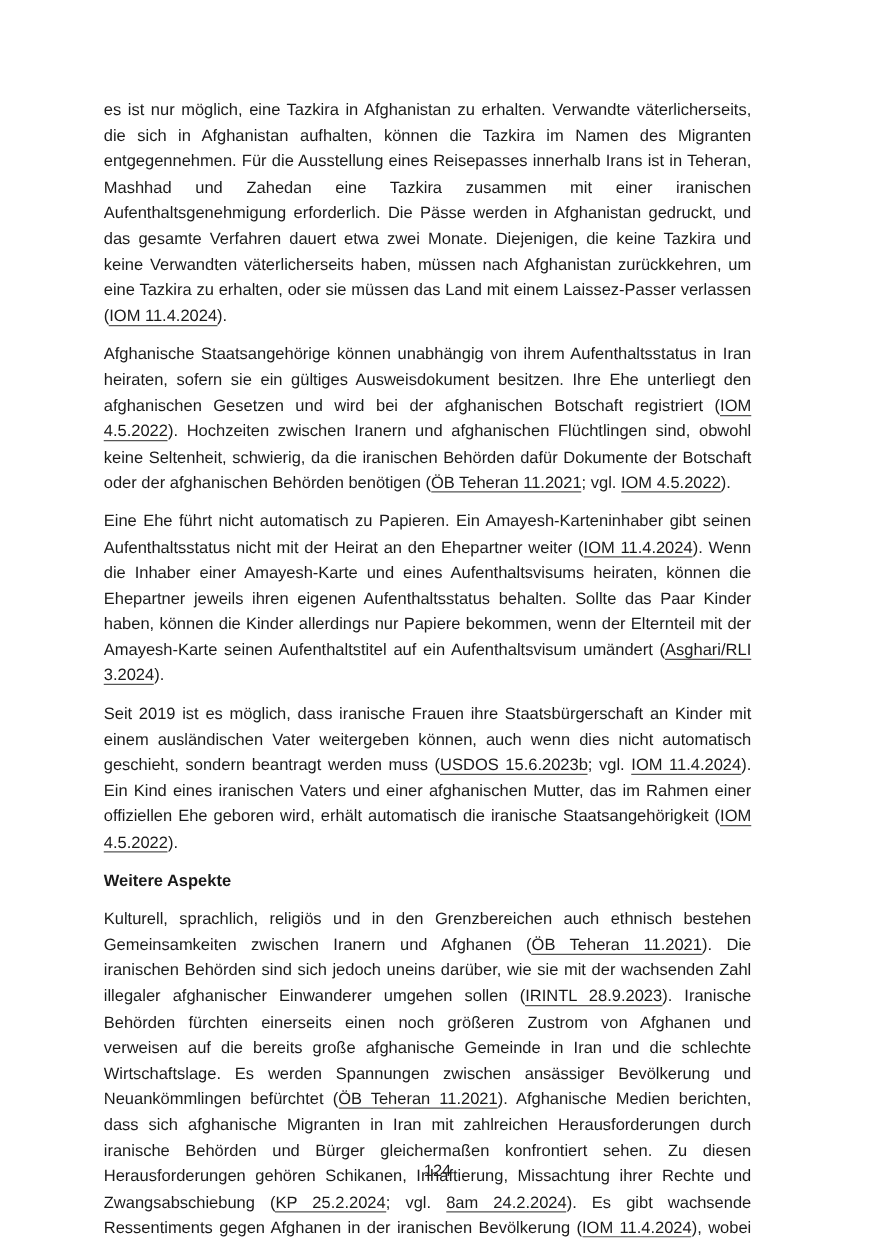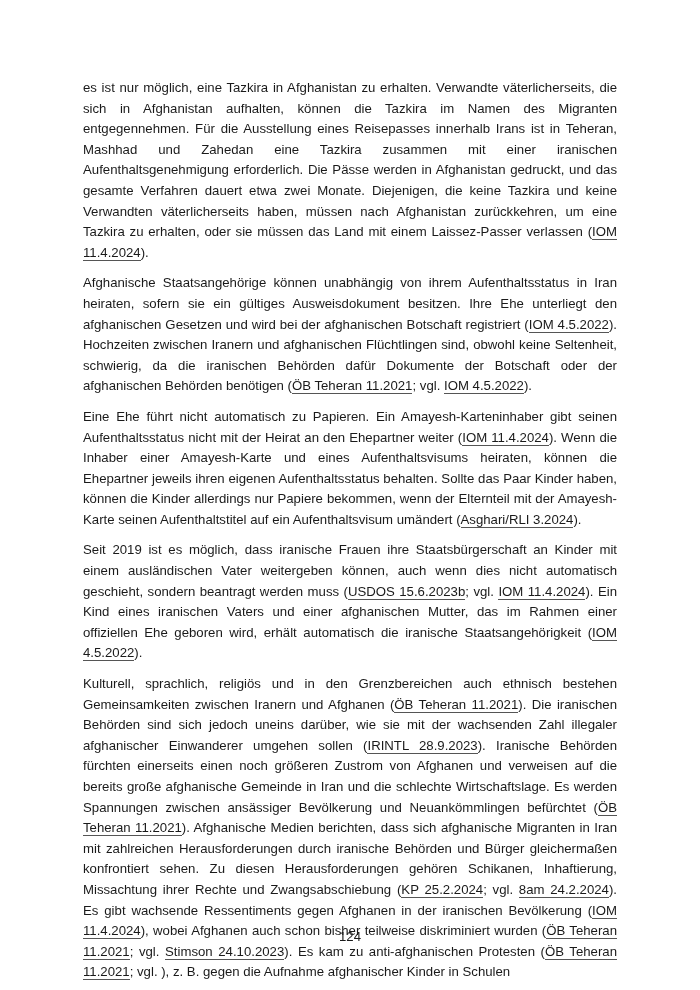--- a/index.html
+++ b/index.html
@@ -3,21 +3,21 @@
 <meta charset="utf-8">
 <style>
   html, body { margin: 0; padding: 0; background: #ffffff; }
   body { width: 700px; height: 990px; position: relative; overflow: hidden; }
   .page {
     position: absolute; left: 83px; top: 78px; width: 534px;
     font-family: "Liberation Sans", sans-serif;
     font-size: 13.2px; line-height: 20.6px; color: #1a1a1a;
     text-align: justify; hyphens: manual;
   }
-  .para { margin: 0 0 10px 0; }
+  .para { margin: 0 16px 10px 0; }
   .heading { font-weight: bold; margin: 4px 0 10px 0; text-align: left; }
   .cite {
     color: #1a1a1a; text-decoration: none;
     border-bottom: 1px solid #555555; padding-bottom: 0px;
   }
   .pagenum {
     position: absolute; left: 0; width: 700px; top: 929px;
     text-align: center; font-family: "Liberation Sans", sans-serif;
     font-size: 13.2px; color: #1a1a1a;
   }
@@ -25,18 +25,19 @@
 </head>
 <body>
 
 <div class="page">
   <div id="paras-before">
       <p class="para">es ist nur möglich, eine Tazkira in Afghanistan zu erhalten. Verwandte väterlicherseits, die sich in Afghanistan aufhalten, können die Tazkira im Namen des Migranten entgegennehmen. Für die Ausstellung eines Reisepasses innerhalb Irans ist in Teheran, Mashhad und Zahedan eine Tazkira zusammen mit einer iranischen Aufenthaltsgenehmigung erforderlich. Die Pässe wer­den in Afghanistan gedruckt, und das gesamte Verfahren dauert etwa zwei Monate. Diejenigen, die keine Tazkira und keine Verwandten väterlicherseits haben, müssen nach Afghanistan zu­rückkehren, um eine Tazkira zu erhalten, oder sie müssen das Land mit einem Laissez-Passer verlassen (<span class="cite">IOM 11.4.2024</span>).</p>
       <p class="para">Afghanische Staatsangehörige können unabhängig von ihrem Aufenthaltsstatus in Iran heiraten, sofern sie ein gültiges Ausweisdokument besitzen. Ihre Ehe unterliegt den afghanischen Geset­zen und wird bei der afghanischen Botschaft registriert (<span class="cite">IOM 4.5.2022</span>). Hochzeiten zwischen Iranern und afghanischen Flüchtlingen sind, obwohl keine Seltenheit, schwierig, da die irani­schen Behörden dafür Dokumente der Botschaft oder der afghanischen Behörden benötigen (<span class="cite">ÖB Teheran 11.2021</span>; vgl. <span class="cite">IOM 4.5.2022</span>).</p>
       <p class="para">Eine Ehe führt nicht automatisch zu Papieren. Ein Amayesh-Karteninhaber gibt seinen Aufent­haltsstatus nicht mit der Heirat an den Ehepartner weiter (<span class="cite">IOM 11.4.2024</span>). Wenn die Inhaber einer Amayesh-Karte und eines Aufenthaltsvisums heiraten, können die Ehepartner jeweils ihren eigenen Aufenthaltsstatus behalten. Sollte das Paar Kinder haben, können die Kinder allerdings nur Papiere bekommen, wenn der Elternteil mit der Amayesh-Karte seinen Aufenthaltstitel auf ein Aufenthaltsvisum umändert (<span class="cite">Asghari/RLI 3.2024</span>).</p>
       <p class="para">Seit 2019 ist es möglich, dass iranische Frauen ihre Staatsbürgerschaft an Kinder mit einem ausländischen Vater weitergeben können, auch wenn dies nicht automatisch geschieht, sondern beantragt werden muss (<span class="cite">USDOS 15.6.2023b</span>; vgl. <span class="cite">IOM 11.4.2024</span>). Ein Kind eines iranischen Vaters und einer afghanischen Mutter, das im Rahmen einer offiziellen Ehe geboren wird, erhält automatisch die iranische Staatsangehörigkeit (<span class="cite">IOM 4.5.2022</span>).</p>
     </div>
+  <div class="heading">Weitere Aspekte</div>
   <div id="paras-after">
       <p class="para">Kulturell, sprachlich, religiös und in den Grenzbereichen auch ethnisch bestehen Gemeinsam­keiten zwischen Iranern und Afghanen (<span class="cite">ÖB Teheran 11.2021</span>). Die iranischen Behörden sind sich jedoch uneins darüber, wie sie mit der wachsenden Zahl illegaler afghanischer Einwanderer um­gehen sollen (<span class="cite">IRINTL 28.9.2023</span>). Iranische Behörden fürchten einerseits einen noch größeren Zustrom von Afghanen und verweisen auf die bereits große afghanische Gemeinde in Iran und die schlechte Wirtschaftslage. Es werden Spannungen zwischen ansässiger Bevölkerung und Neuankömmlingen befürchtet (<span class="cite">ÖB Teheran 11.2021</span>). Afghanische Medien berichten, dass sich afghanische Migranten in Iran mit zahlreichen Herausforderungen durch iranische Behörden und Bürger gleichermaßen konfrontiert sehen. Zu diesen Herausforderungen gehören Schika­nen, Inhaftierung, Missachtung ihrer Rechte und Zwangsabschiebung (<span class="cite">KP 25.2.2024</span>; vgl. <span class="cite">8am 24.2.2024</span>). Es gibt wachsende Ressentiments gegen Afghanen in der iranischen Bevölkerung (<span class="cite">IOM 11.4.2024</span>), wobei Afghanen auch schon bisher teilweise diskriminiert wurden (<span class="cite">ÖB Tehe­ran 11.2021</span>; vgl. <span class="cite">Stimson 24.10.2023</span>). Es kam zu anti-afghanischen Protesten (<span class="cite">ÖB Teheran 11.2021</span>; vgl. ), z. B. gegen die Aufnahme afghanischer Kinder in Schulen</p>
     </div>
 </div>
 
 <div class="pagenum">124</div>
 
 </body></html>

